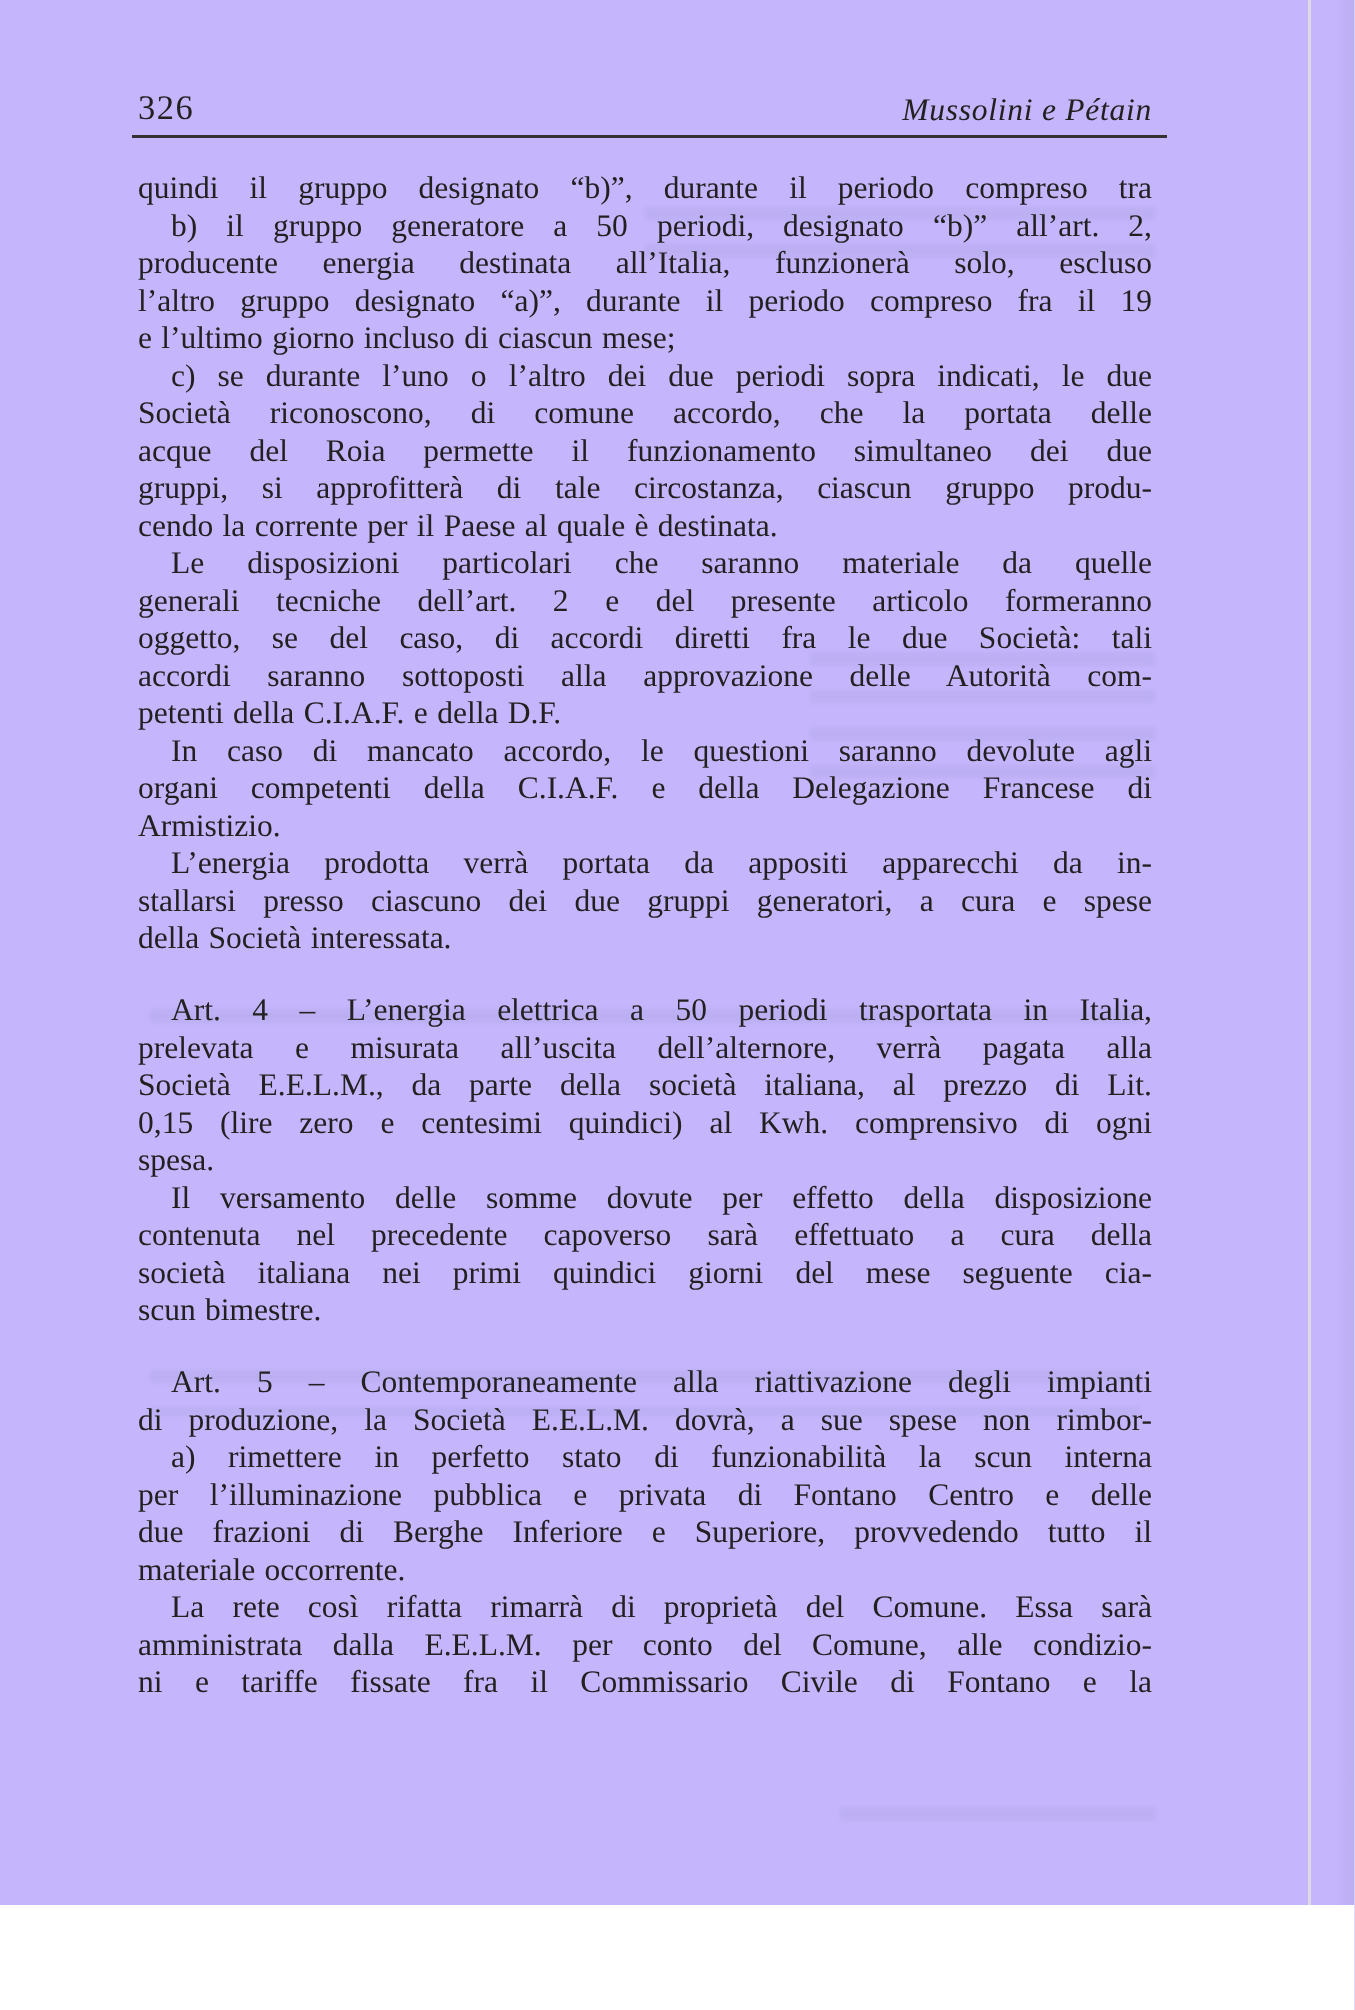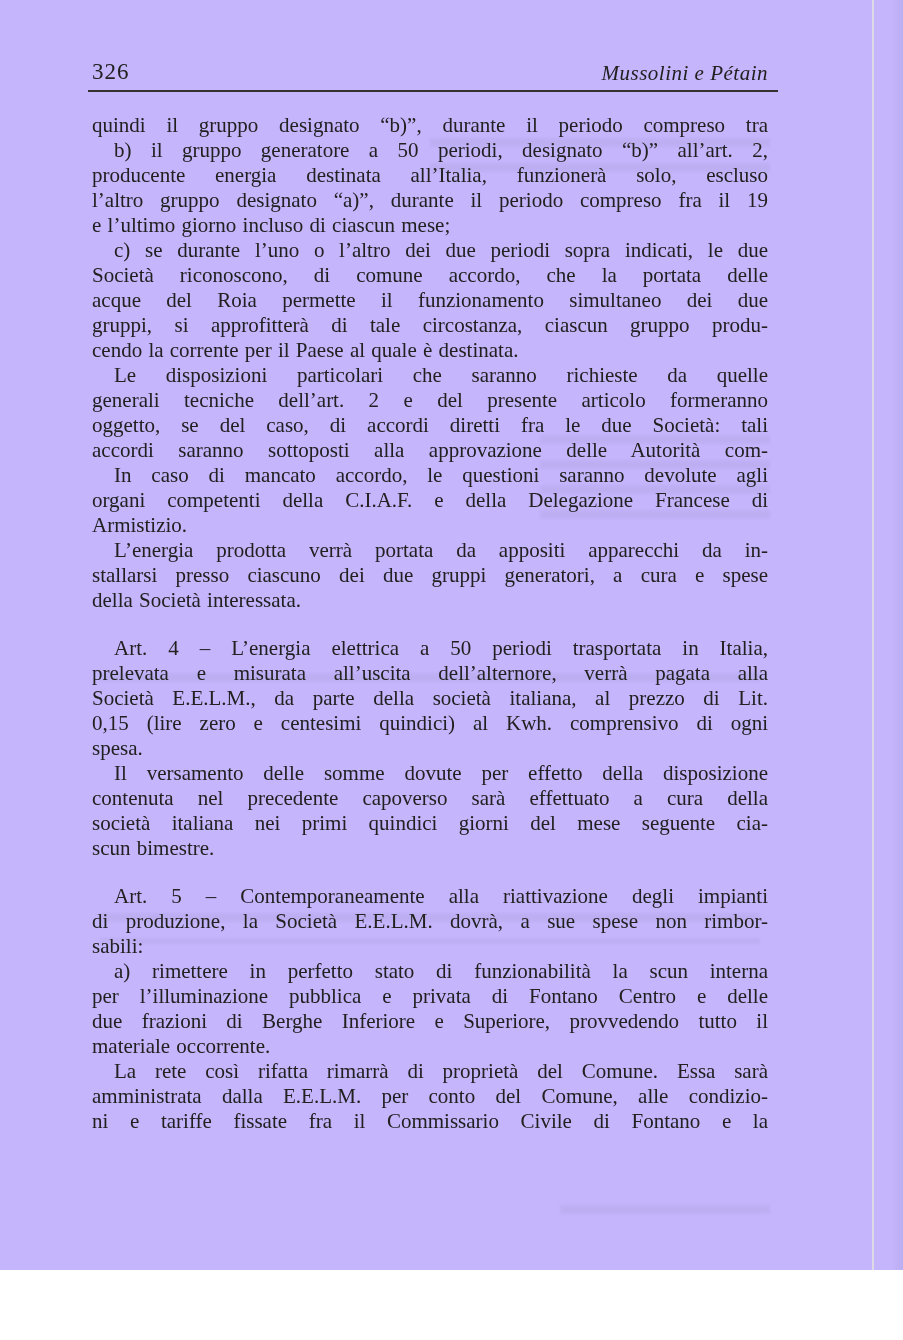--- a/index.html
+++ b/index.html
@@ -85,24 +85,25 @@
         <div class="line final">e l’ultimo giorno incluso di ciascun mese;</div>
       </div>
       <div class="para indent">
         <div class="line">c) se durante l’uno o l’altro dei due periodi sopra indicati, le due</div>
         <div class="line">Società riconoscono, di comune accordo, che la portata delle</div>
         <div class="line">acque del Roia permette il funzionamento simultaneo dei due</div>
         <div class="line">gruppi, si approfitterà di tale circostanza, ciascun gruppo produ-</div>
         <div class="line final">cendo la corrente per il Paese al quale è destinata.</div>
       </div>
       <div class="para indent">
-        <div class="line">Le disposizioni particolari che saranno richieste da quelle</div>
+        <div class="line">Le disposizioni particolari che saranno materiale da quelle</div>
         <div class="line">generali tecniche dell’art. 2 e del presente articolo formeranno</div>
         <div class="line">oggetto, se del caso, di accordi diretti fra le due Società: tali</div>
         <div class="line">accordi saranno sottoposti alla approvazione delle Autorità com-</div>
+        <div class="line final">petenti della C.I.A.F. e della D.F.</div>
       </div>
       <div class="para indent">
         <div class="line">In caso di mancato accordo, le questioni saranno devolute agli</div>
         <div class="line">organi competenti della C.I.A.F. e della Delegazione Francese di</div>
         <div class="line final">Armistizio.</div>
       </div>
       <div class="para indent">
         <div class="line">L’energia prodotta verrà portata da appositi apparecchi da in-</div>
         <div class="line">stallarsi presso ciascuno dei due gruppi generatori, a cura e spese</div>
         <div class="line final">della Società interessata.</div>
@@ -116,21 +117,20 @@
       </div>
       <div class="para indent">
         <div class="line">Il versamento delle somme dovute per effetto della disposizione</div>
         <div class="line">contenuta nel precedente capoverso sarà effettuato a cura della</div>
         <div class="line">società italiana nei primi quindici giorni del mese seguente cia-</div>
         <div class="line final">scun bimestre.</div>
       </div>
       <div class="para indent spaced">
         <div class="line">Art. 5 – Contemporaneamente alla riattivazione degli impianti</div>
         <div class="line">di produzione, la Società E.E.L.M. dovrà, a sue spese non rimbor-</div>
-        <div class="line final">sabili:</div>
       </div>
       <div class="para indent">
         <div class="line">a) rimettere in perfetto stato di funzionabilità la scun interna</div>
         <div class="line">per l’illuminazione pubblica e privata di Fontano Centro e delle</div>
         <div class="line">due frazioni di Berghe Inferiore e Superiore, provvedendo tutto il</div>
         <div class="line final">materiale occorrente.</div>
       </div>
       <div class="para indent">
         <div class="line">La rete così rifatta rimarrà di proprietà del Comune. Essa sarà</div>
         <div class="line">amministrata dalla E.E.L.M. per conto del Comune, alle condizio-</div>

